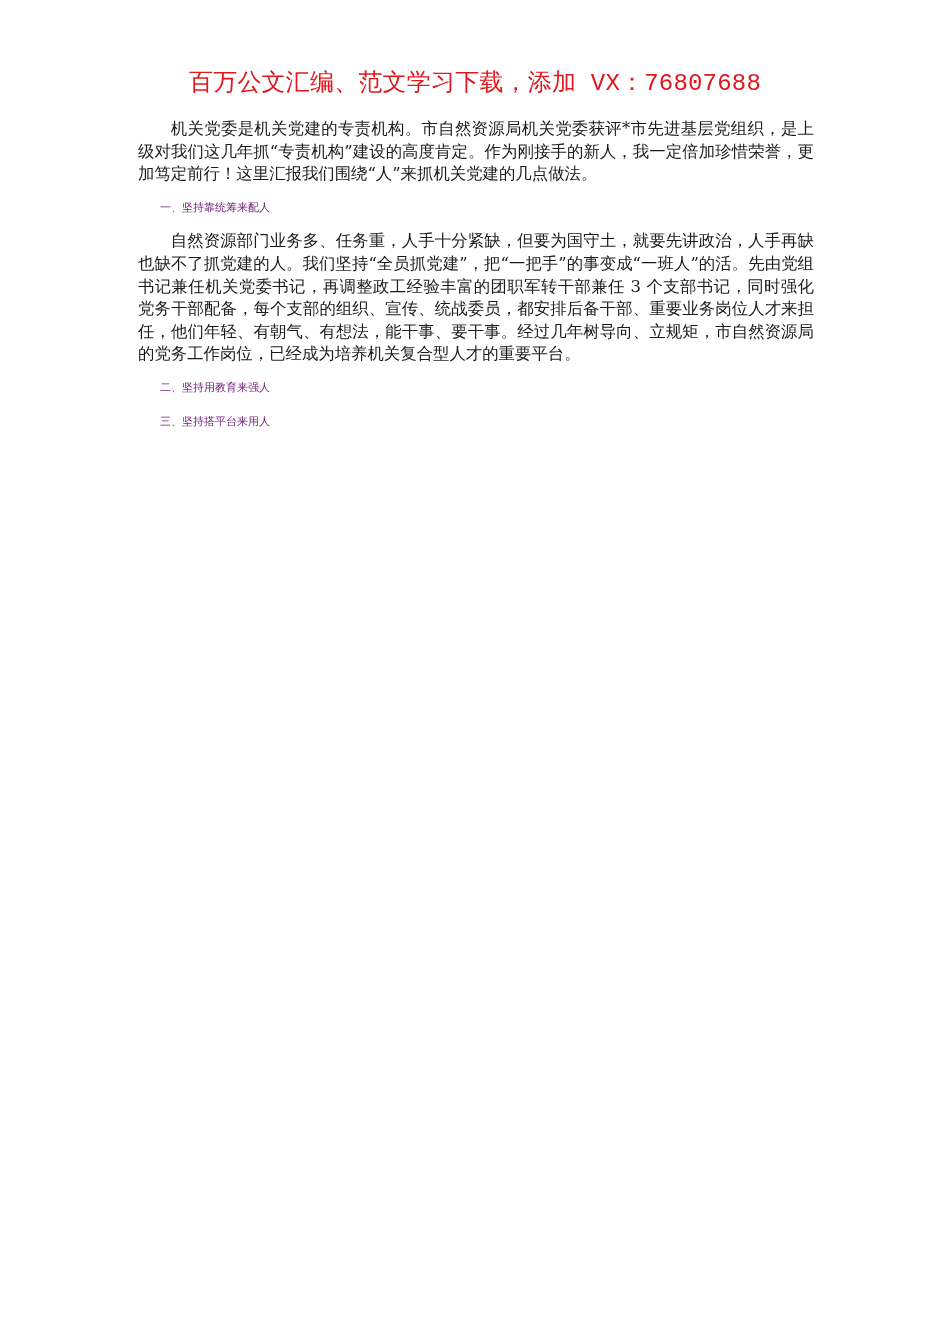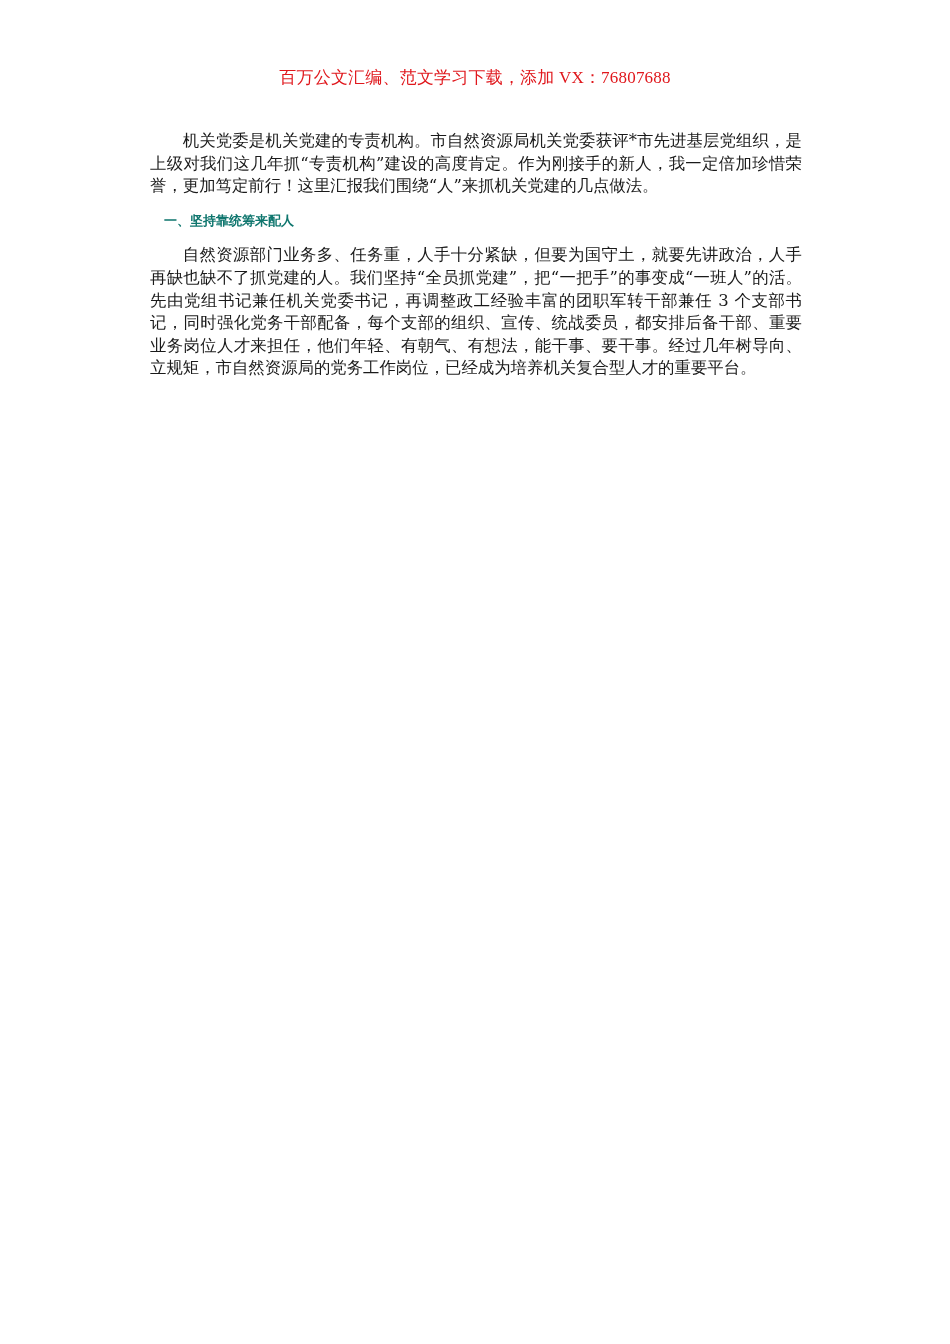--- a/index.html
+++ b/index.html
@@ -1,48 +1,50 @@
 <!DOCTYPE html>
 <html><head>
 <meta charset="utf-8">
 <style>
   html, body { margin: 0; padding: 0; background: #ffffff; }
   body { width: 950px; height: 1344px; position: relative; overflow: hidden; }
   .header {
     position: absolute; top: 66px; left: 0; width: 950px; text-align: center;
-    font-family: Liberation Serif, serif;
-    font-size: 17px; color: #e0171c; letter-spacing: 0.2px;
+    font-family: Liberation Mono, monospace;
+    font-size: 24px; color: #e0171c; letter-spacing: 0.2px;
   }
   .content {
     position: absolute; top: 118px; left: 138px; width: 676px;
     font-family: "DejaVu Serif", "Liberation Serif", serif;
     color: #1a1a1a; font-size: 16.4px; line-height: 22.6px;
   }
-  .para { margin: 12px; text-indent: 2em; text-align: justify; }
+  .para { margin: 0; text-indent: 2em; text-align: justify; }
   .heading {
     margin: 11px 0 11px 0; text-indent: 2em;
     font-family: "DejaVu Sans", "Liberation Sans", sans-serif;
-    font-weight: bold; font-size: 13px; line-height: 22.6px; color: #0f766e;
+    font-weight: normal; font-size: 11px; line-height: 22.6px; color: #701a75;
   }
   .section { }
 </style>
 </head>
 <body>
 
 <div class="header">百万公文汇编、范文学习下载，添加 VX：76807688</div>
 
 <div class="content">
   <p class="para">机关党委是机关党建的专责机构。市自然资源局机关党委获评*市先进基层党组织，是上级对我们这几年抓“专责机构”建设的高度肯定。作为刚接手的新人，我一定倍加珍惜荣誉，更加笃定前行！这里汇报我们围绕“人”来抓机关党建的几点做法。</p>
 
   <div class="section">
     <p class="heading">一、坚持靠统筹来配人</p>
     <p class="para">自然资源部门业务多、任务重，人手十分紧缺，但要为国守土，就要先讲政治，人手再缺也缺不了抓党建的人。我们坚持“全员抓党建”，把“一把手”的事变成“一班人”的活。先由党组书记兼任机关党委书记，再调整政工经验丰富的团职军转干部兼任 3 个支部书记，同时强化党务干部配备，每个支部的组织、宣传、统战委员，都安排后备干部、重要业务岗位人才来担任，他们年轻、有朝气、有想法，能干事、要干事。经过几年树导向、立规矩，市自然资源局的党务工作岗位，已经成为培养机关复合型人才的重要平台。</p>
   </div>
 
   <div class="section">
+    <p class="heading">二、坚持用教育来强人</p>
   </div>
 
   <div class="section">
+    <p class="heading">三、坚持搭平台来用人</p>
   </div>
 
   <div class="section">
   </div>
 </div>
 
 </body></html>

